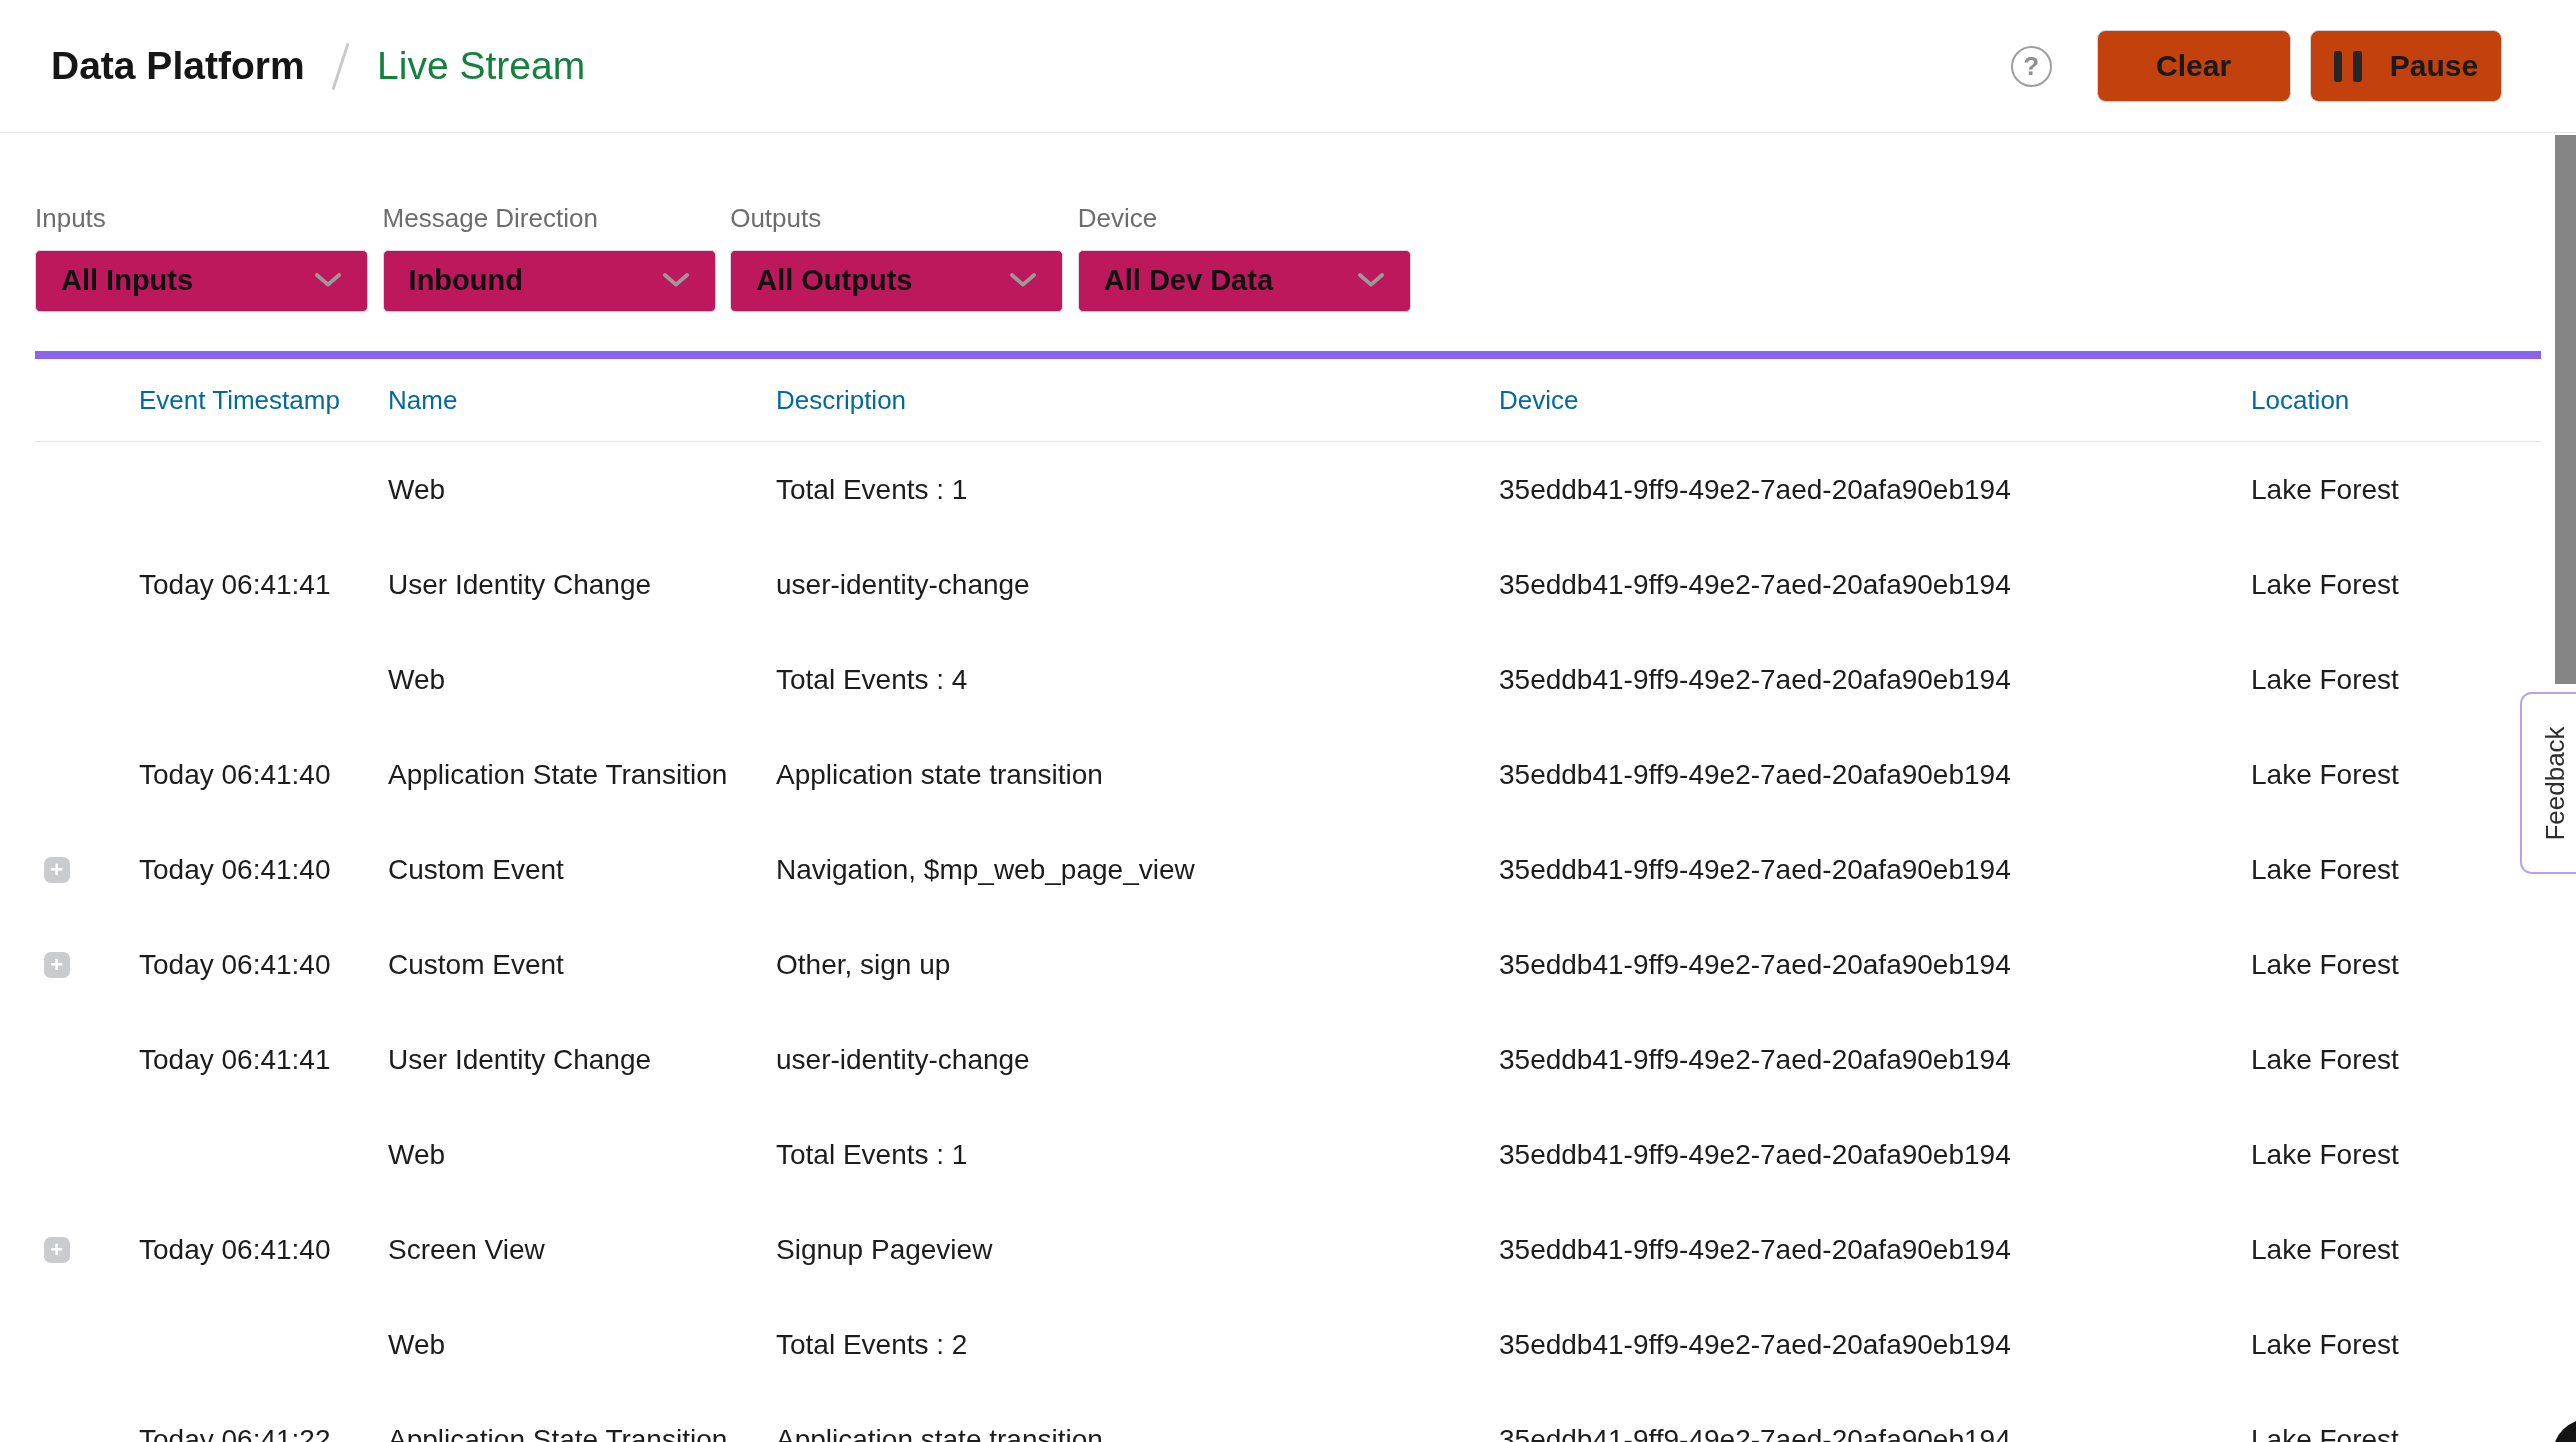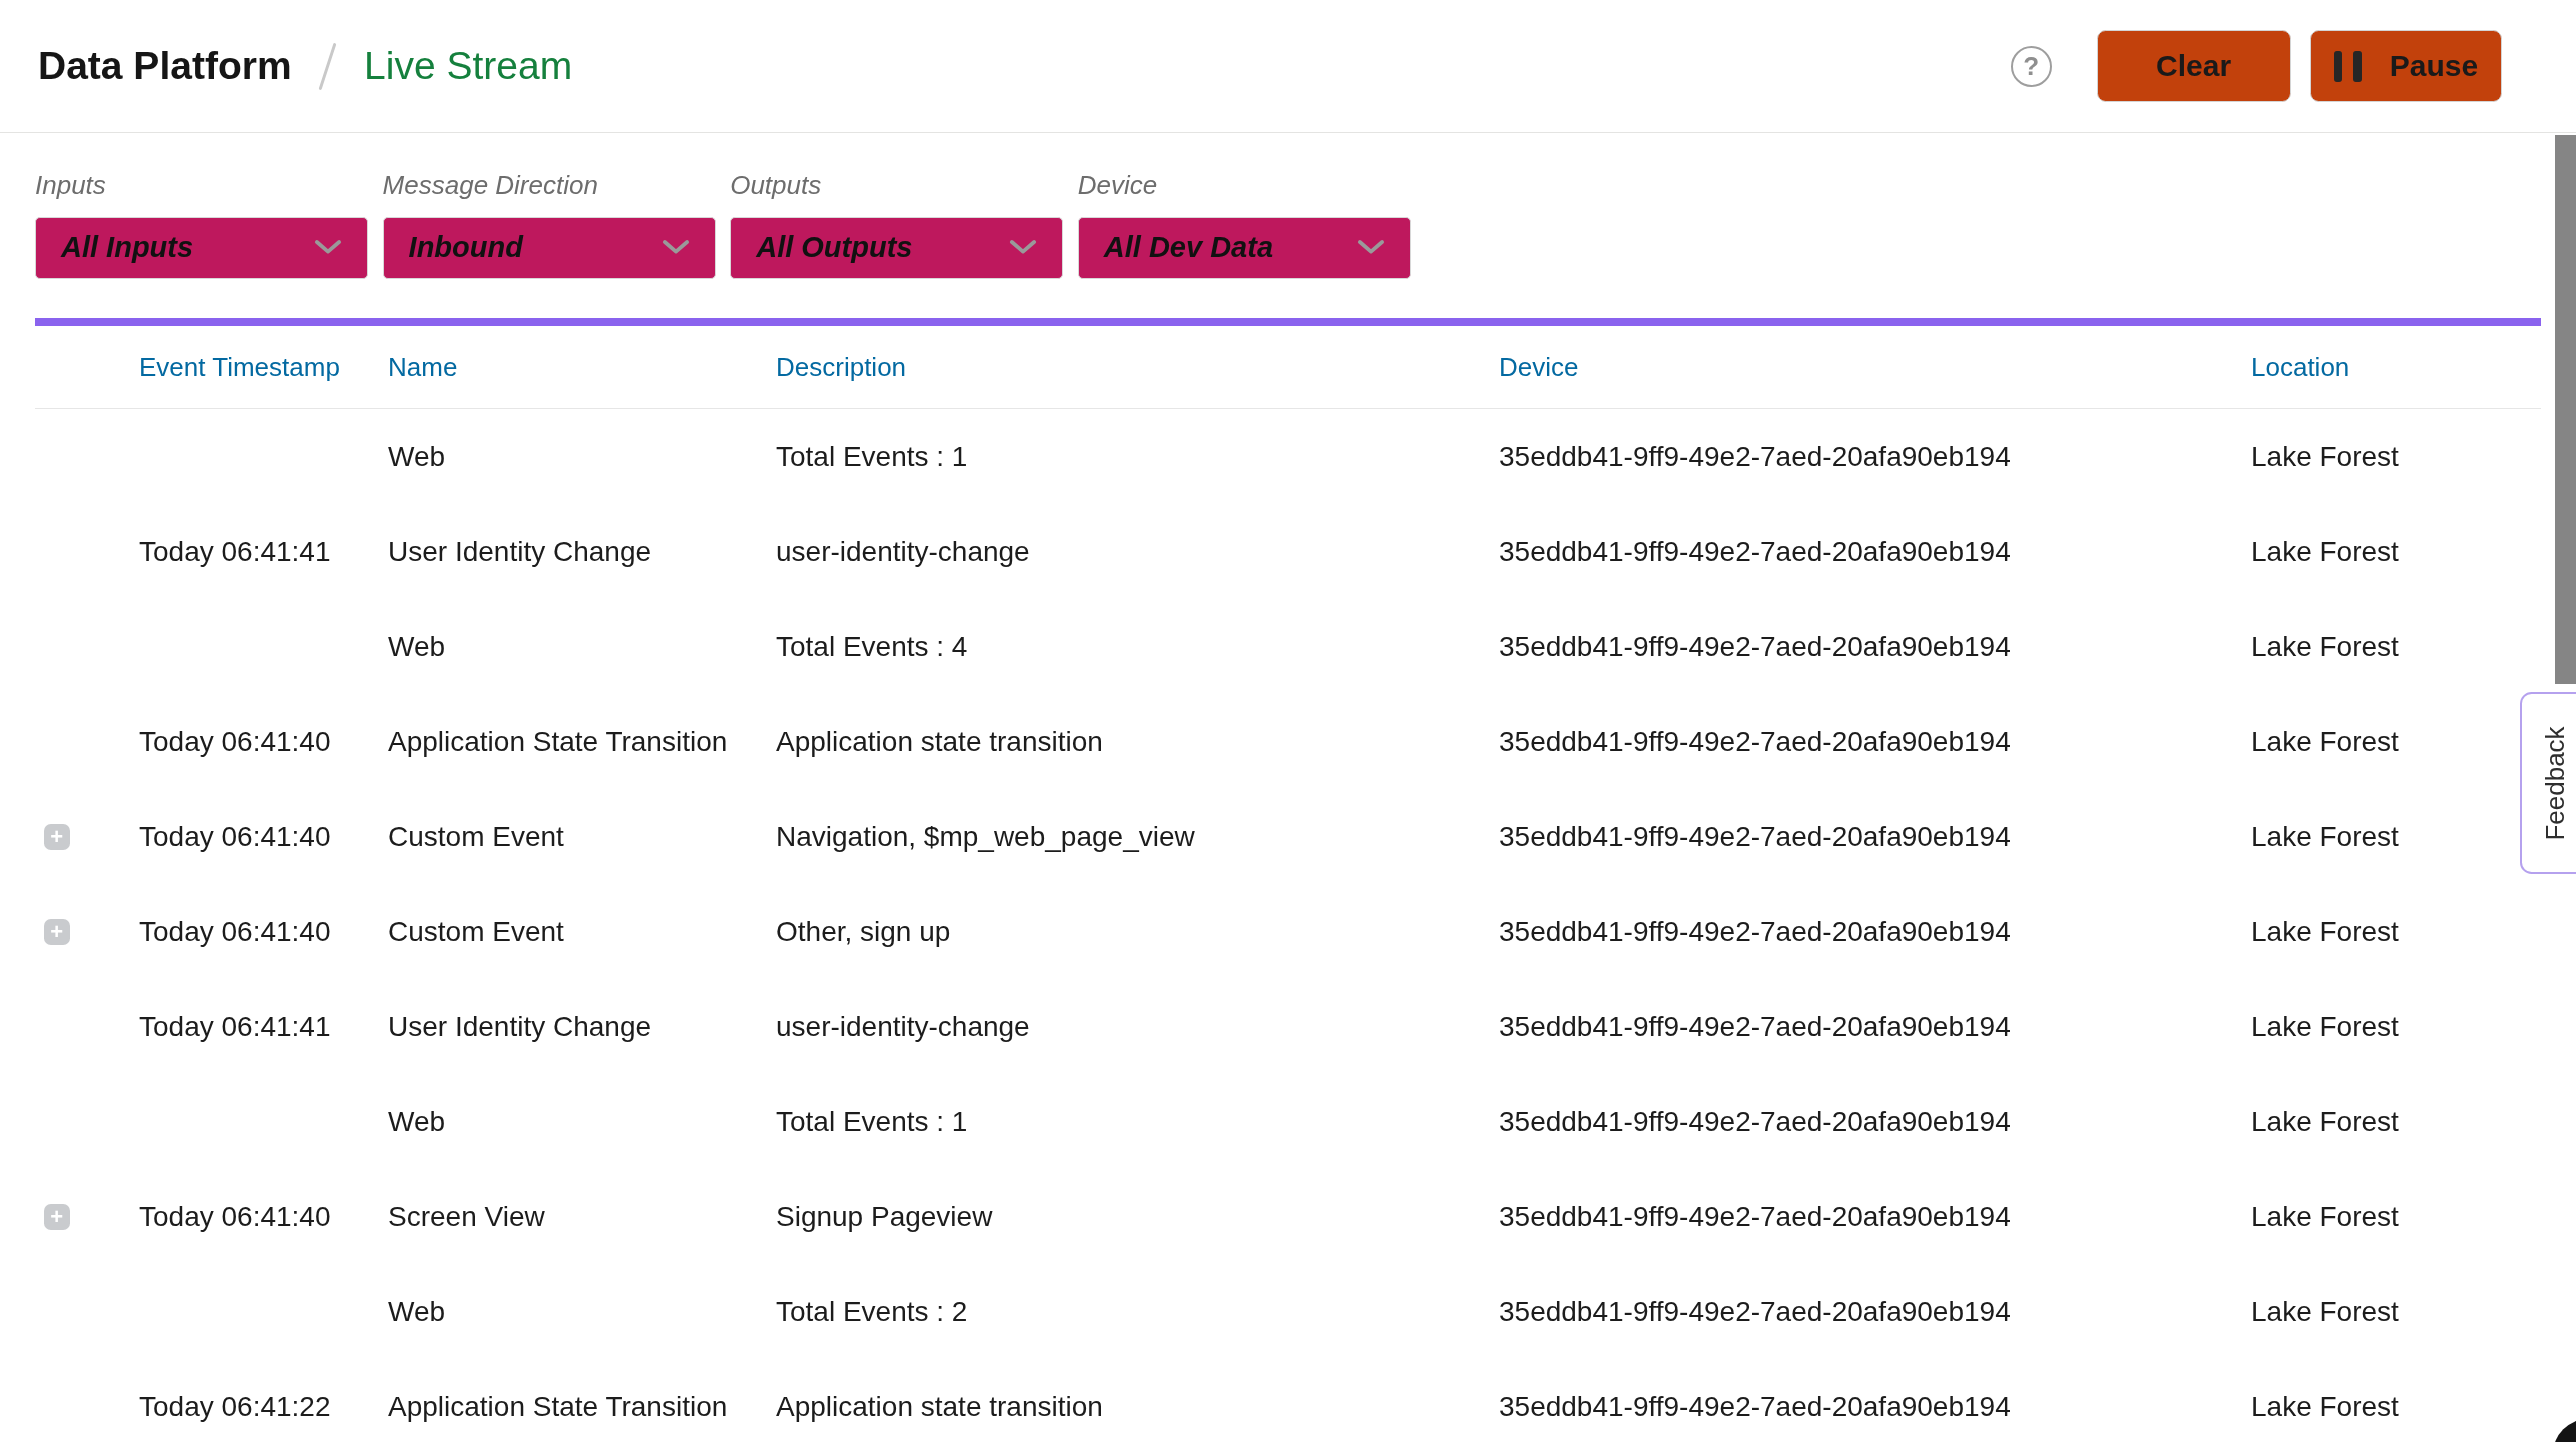--- a/index.html
+++ b/index.html
@@ -5,21 +5,21 @@
   * { margin:0; padding:0; box-sizing:border-box; }
   html,body { width:2576px; height:1442px; }
   body {
     position:relative; overflow:hidden; background:#ffffff;
     font-family:"Liberation Sans", sans-serif; color:#1e1e1e;
   }
 
   
   .header {
     height:133px; display:flex; align-items:center; justify-content:space-between;
-    padding:0 74px 0 38px; border-bottom:1.9px solid var(--border-light);
+    padding:0 74px 0 51px; border-bottom:1.9px solid var(--border-light);
   }
   .breadcrumb { display:flex; align-items:center; gap:29px; font-size:39px; }
   .bc-section { font-weight:700; color:#161616; }
   .bc-sep {
     width:2.9px; height:49px; background:#c9c9c9; transform:rotate(18deg);
     border-radius:1.9px; margin:0 5.8px;
   }
   .bc-page { font-weight:400; color:#15803d; }
   .header-actions { display:flex; align-items:center; }
   .help-icon {
@@ -32,21 +32,21 @@
     height:72px; background:#c2410c; border:1.9px solid #d4d4d4; border-radius:8.7px;
     font-family:"Liberation Sans", sans-serif; font-size:30px; font-weight:700; color:#1a1a1a;
     display:flex; align-items:center; justify-content:center; cursor:pointer;
   }
   .btn-clear { width:194px; margin-right:19.4px; }
   .btn-pause { width:192px; gap:28px; }
   .pause-icon { display:flex; gap:10.7px; }
   .pause-icon i { display:block; width:8.7px; height:31px; background:#262626; border-radius:2.9px; }
 
   
-  .filters { display:flex; gap:14.6px; padding:0 35px; margin-top:37px;font-style:italic; }
+  .filters { display:flex; gap:14.6px; padding:0 35px; margin-top:70px; }
   .filter-label { display:block; font-size:26px; color:#6d6d6d; margin-bottom:15.5px; }
   .select {
     width:333px; height:62px; border:1.9px solid #d8d8d8; border-radius:4.9px; background:#be185d;
     display:flex; align-items:center; justify-content:space-between; padding:0 25px;
     font-size:29px; font-weight:700; color:#111; cursor:pointer;
   }
   .select svg { flex:none; }
 
   
   .stream-divider { margin:39px 35px 0; height:8.7px; background:var(--accent); }

